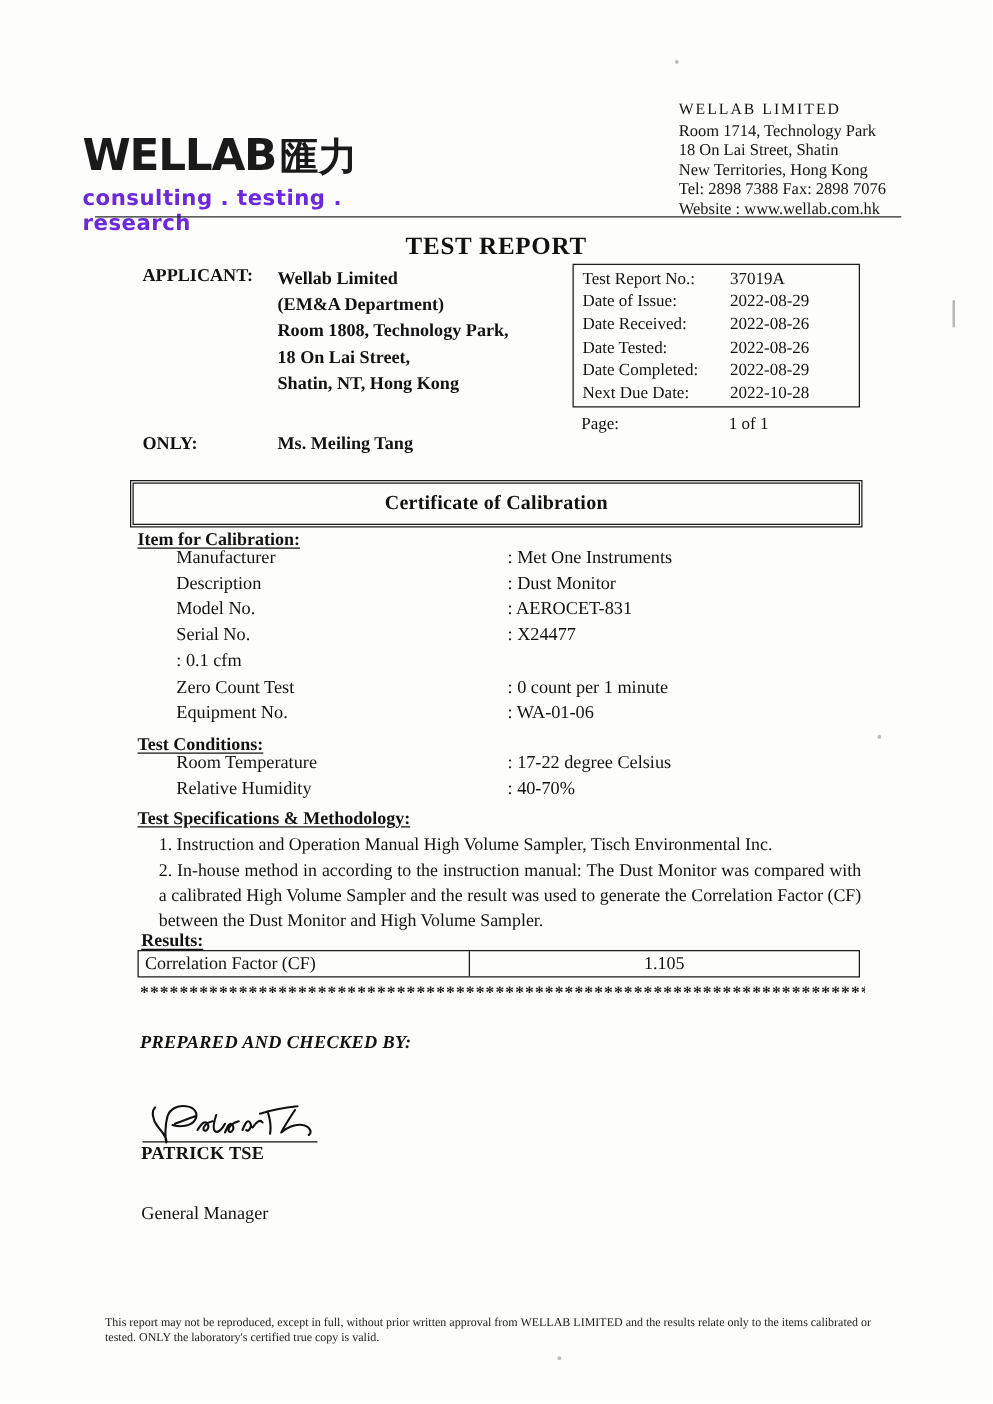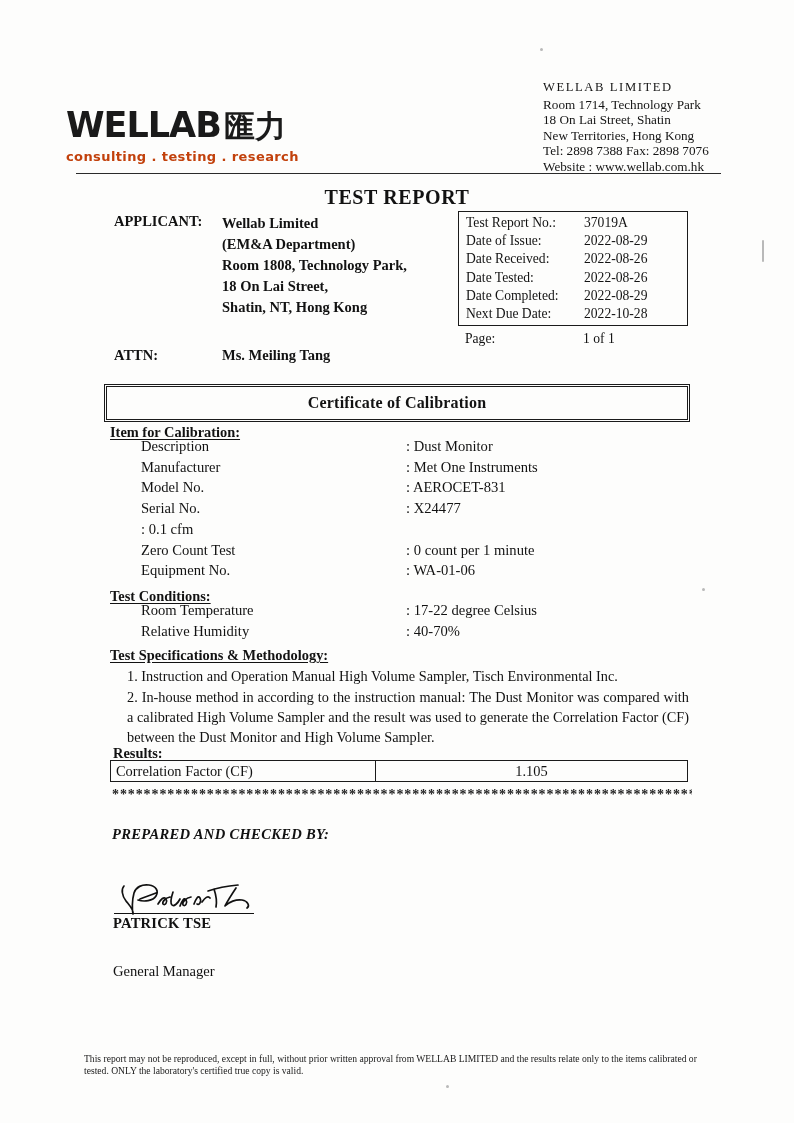--- a/index.html
+++ b/index.html
@@ -35,23 +35,23 @@
     white-space: nowrap;
   }
   .logo-word .cjk {
     font-size: 31px;
     letter-spacing: 0px;
     margin-left: 3px;
   }
   .logo-tag {
     font-family: "DejaVu Sans", sans-serif;
     font-weight: 700;
-    font-size: 13px;
+    font-size: 17px;
     letter-spacing: 0.4px;
-    color: #c2410c;
+    color: #6d28d9;
     margin-top: 6px;
   }
   .company-block {
     position: absolute;
     left: 543px;
     top: 80px;
     width: 220px;
     font-size: 13.2px;
     line-height: 15.6px;
     color: #141414;
@@ -323,21 +323,21 @@
 
   <div class="applicant-label">APPLICANT:</div>
   <div class="applicant-lines">
     <div>Wellab Limited</div>
     <div>(EM&amp;A Department)</div>
     <div>Room 1808, Technology Park,</div>
     <div>18 On Lai Street,</div>
     <div>Shatin, NT, Hong Kong</div>
   </div>
 
-  <div class="attn-label">ATTN:</div>
+  <div class="attn-label">ONLY:</div>
   <div class="attn-value">Ms. Meiling Tang</div>
 
   <div class="info-box">
     <div class="info-row">
       <span class="k">Test Report No.:</span>
       <span class="v">37019A</span>
     </div>
     <div class="info-row">
       <span class="k">Date of Issue:</span>
       <span class="v">2022-08-29</span>
@@ -365,26 +365,26 @@
     <span class="v">1 of 1</span>
   </div>
 
   <div class="cert-bar">
     <div class="cert-bar-inner">Certificate of Calibration</div>
   </div>
 
   <div class="sec-head" style="top:424px;">Item for Calibration:</div>
   <div class="kv-list" style="top:436px;">
     <div class="kv-row">
+      <span class="k">Manufacturer</span>
+      <span class="v">: Met One Instruments</span>
+    </div>
+    <div class="kv-row">
       <span class="k">Description</span>
       <span class="v">: Dust Monitor</span>
-    </div>
-    <div class="kv-row">
-      <span class="k">Manufacturer</span>
-      <span class="v">: Met One Instruments</span>
     </div>
     <div class="kv-row">
       <span class="k">Model No.</span>
       <span class="v">: AEROCET-831</span>
     </div>
     <div class="kv-row">
       <span class="k">Serial No.</span>
       <span class="v">: X24477</span>
     </div>
     <div class="kv-row">

